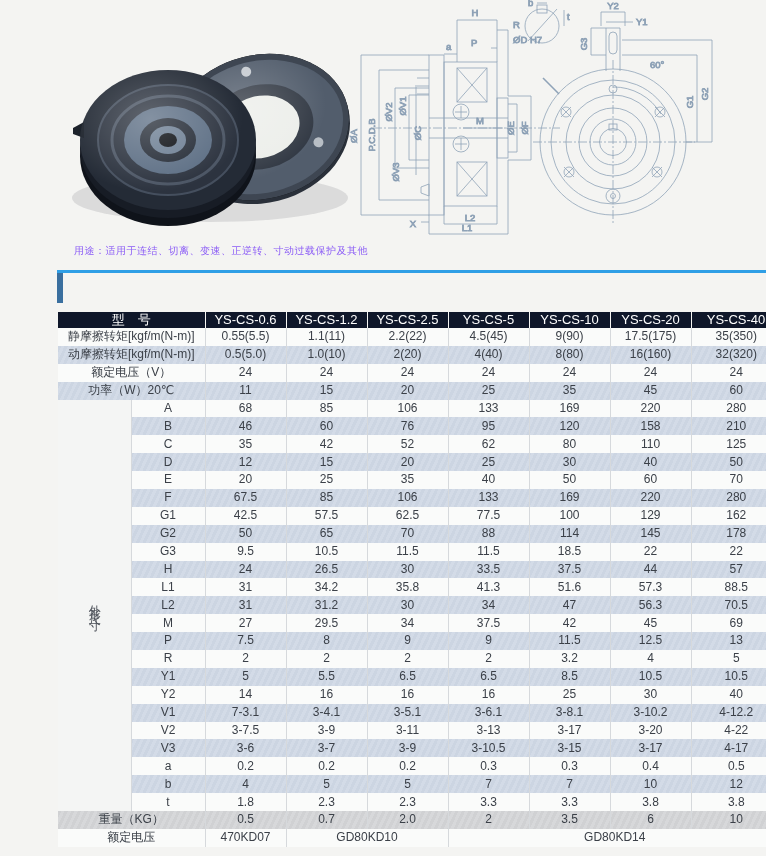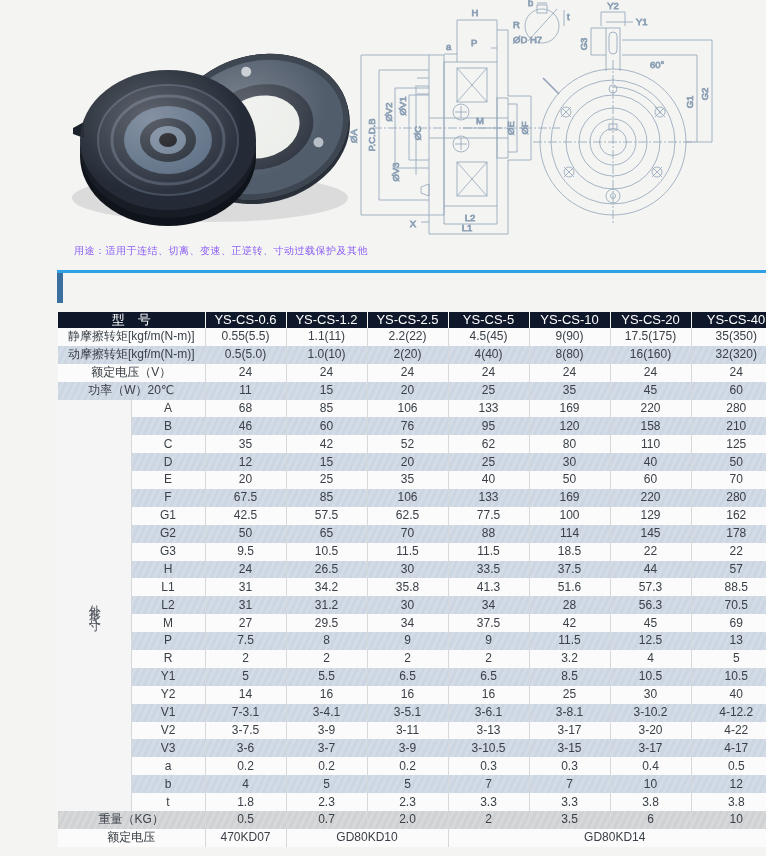--- a/index.html
+++ b/index.html
@@ -444,21 +444,21 @@
           <td>51.6</td>
           <td>57.3</td>
           <td>88.5</td>
         </tr>
         <tr class="striped">
           <th class="speclabel">L2</th>
           <td>31</td>
           <td>31.2</td>
           <td>30</td>
           <td>34</td>
-          <td>28</td>
+          <td>47</td>
           <td>56.3</td>
           <td>70.5</td>
         </tr>
         <tr class="plain">
           <th class="speclabel">M</th>
           <td>27</td>
           <td>29.5</td>
           <td>34</td>
           <td>37.5</td>
           <td>42</td>

